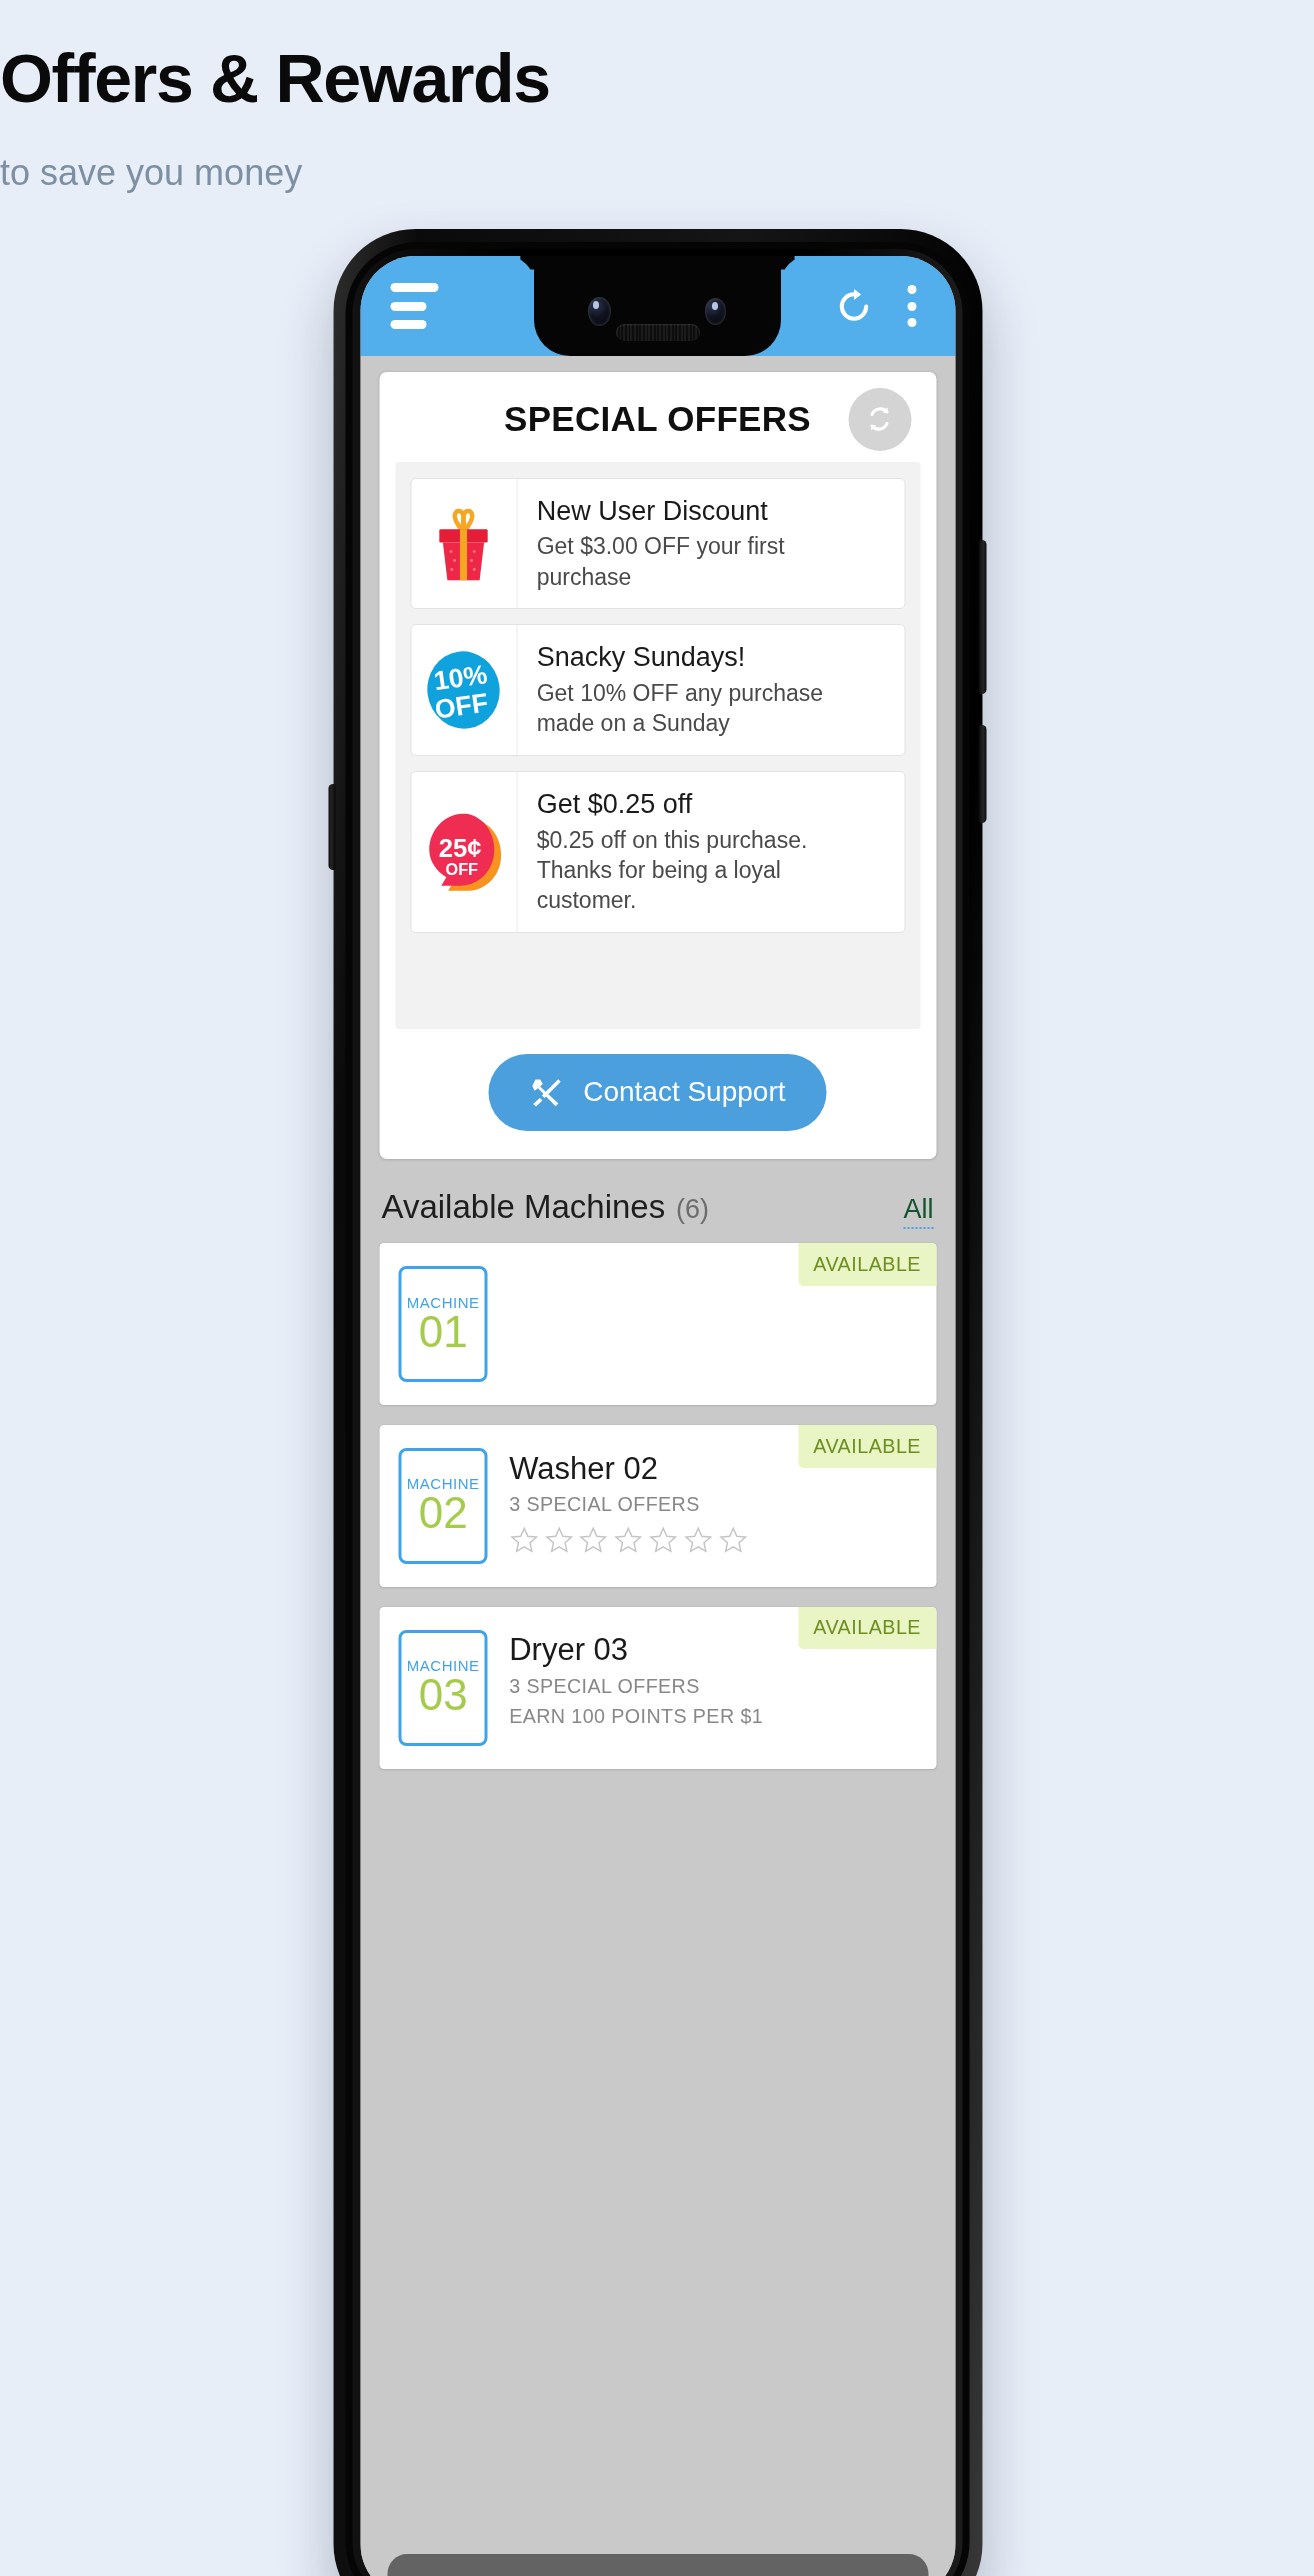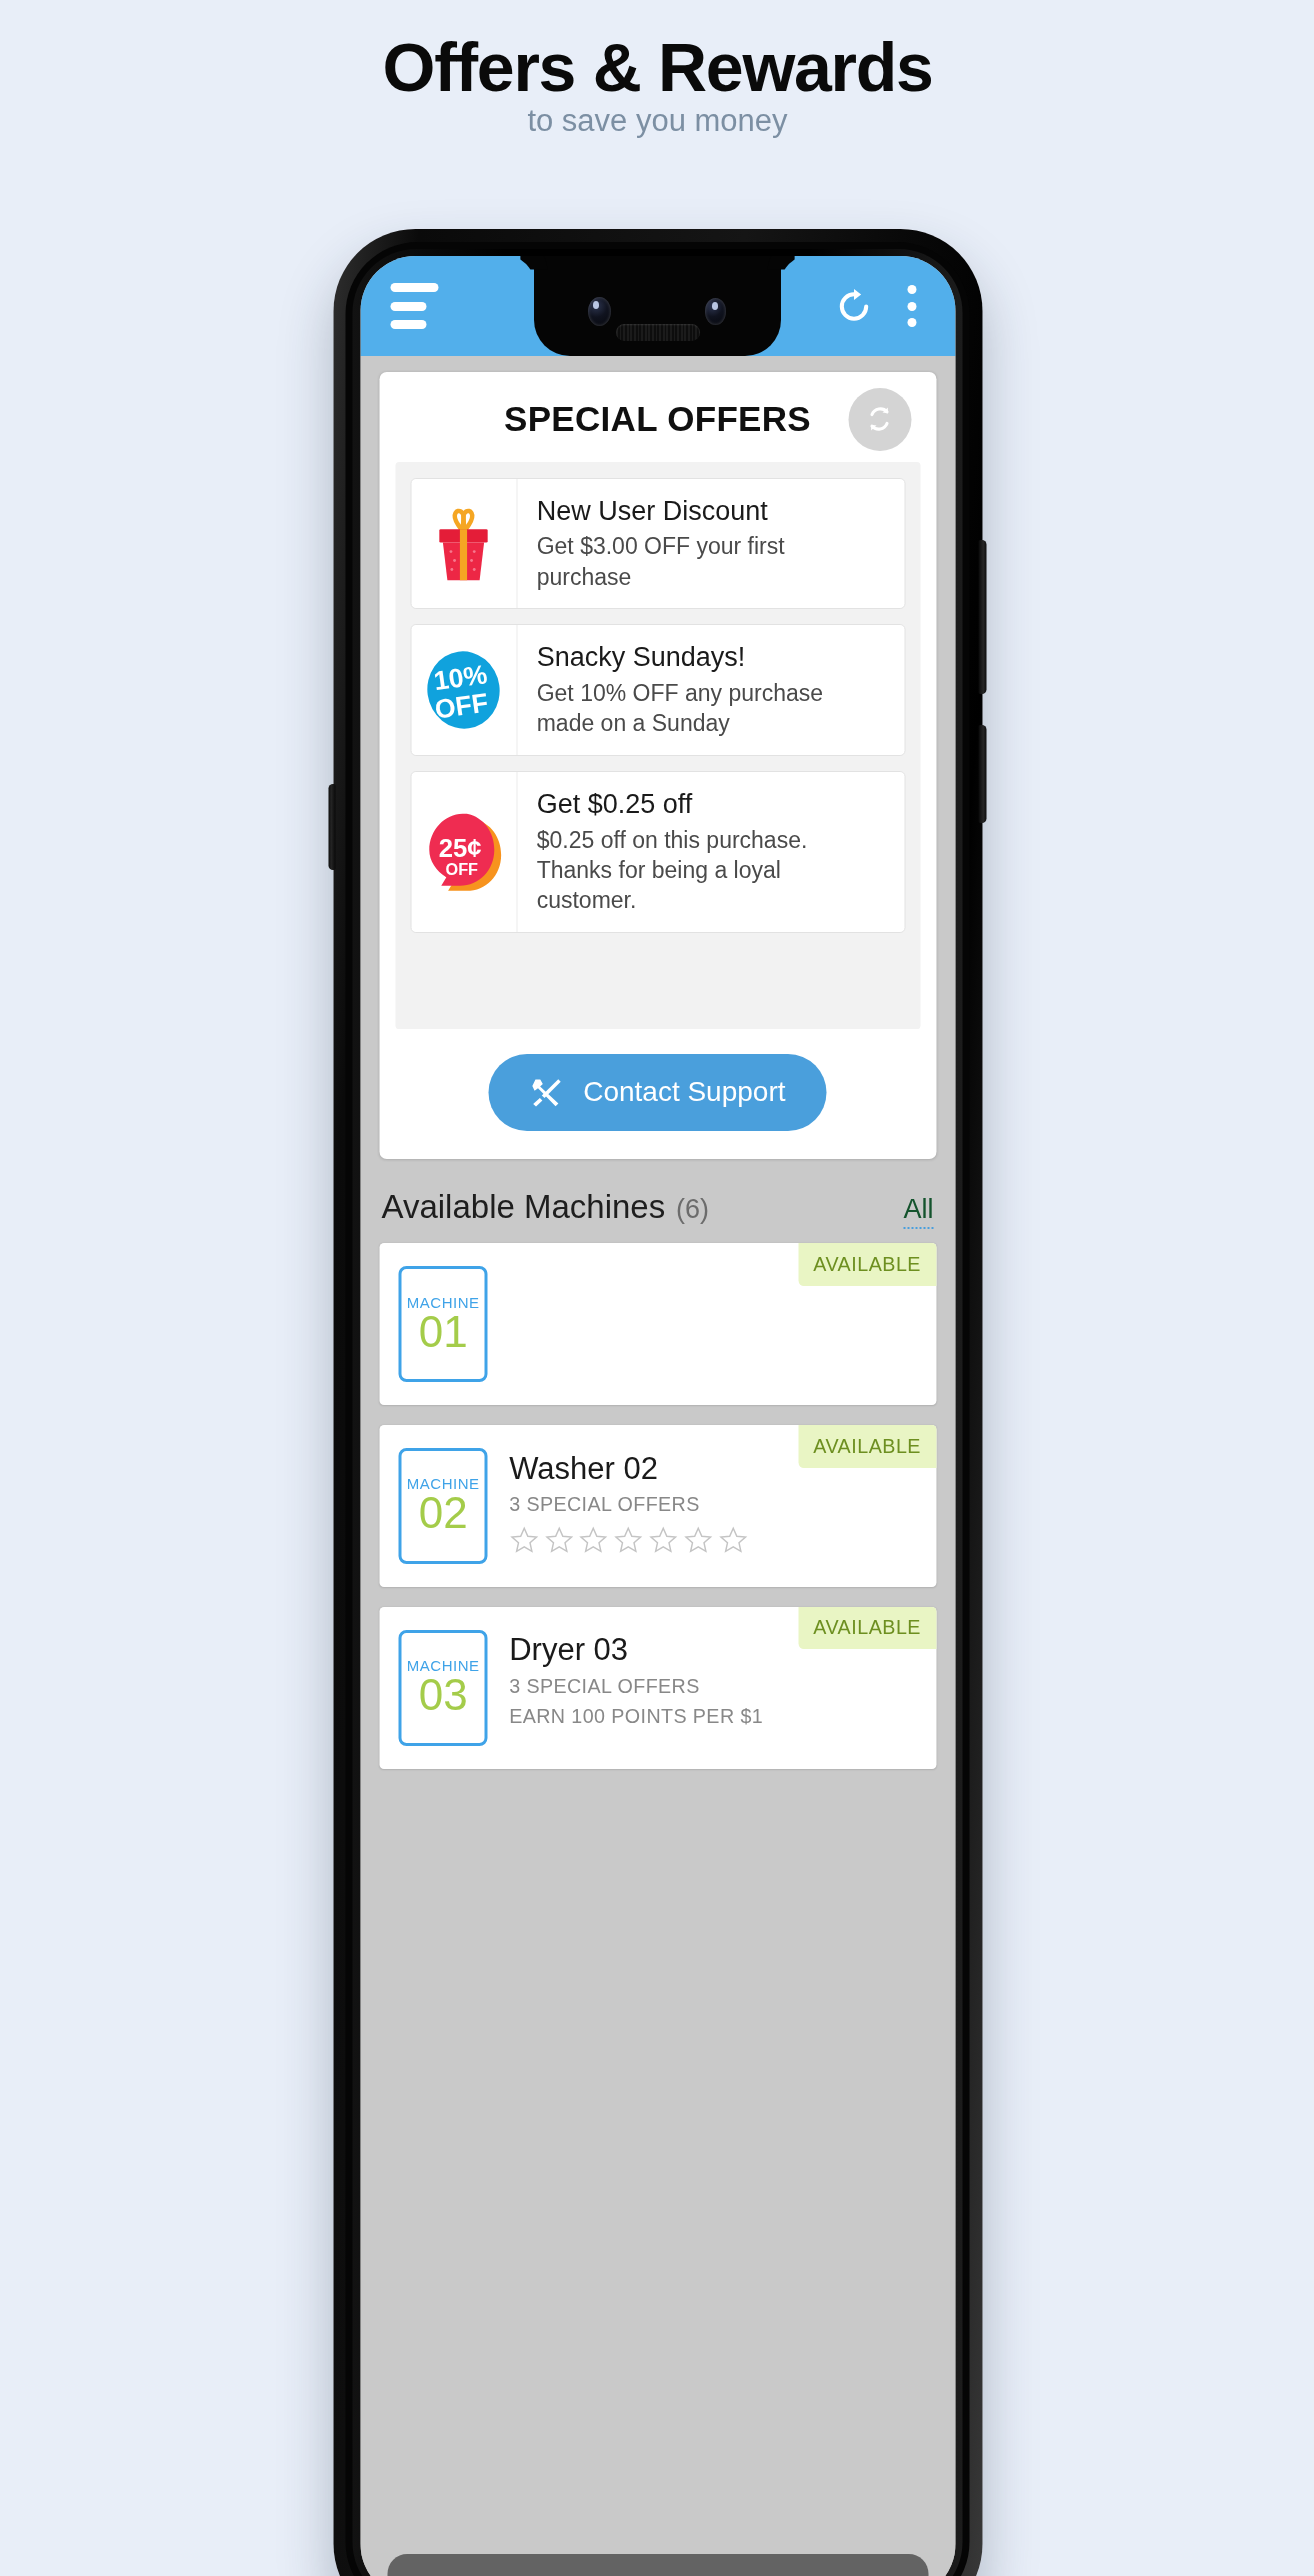--- a/index.html
+++ b/index.html
@@ -10,32 +10,33 @@
     height: 2576px;
     background: #e8eef8;
     font-family: "Liberation Sans", sans-serif;
     overflow: hidden;
     position: relative;
   }
 
   
   .promo-header {
     width: 100%;
-    padding-top: 32px;
-    text-align: center;
+    padding-top: 43px;
+    text-align: left;
   }
   .promo-title {
     font-size: 68px;
     font-weight: bold;
     color: #0a0a0a;
     letter-spacing: -1.3px;
     line-height: 1.05;
   }
   .promo-subtitle {
-    font-size: 31px;
+    margin-top: 38px;
+    font-size: 36px;
     color: #7c8fa3;
     font-weight: 400;
   }
 
   
   .phone-wrap {
     position: absolute;
     left: 50%;
     transform: translateX(-50%);
     top: 229px;

